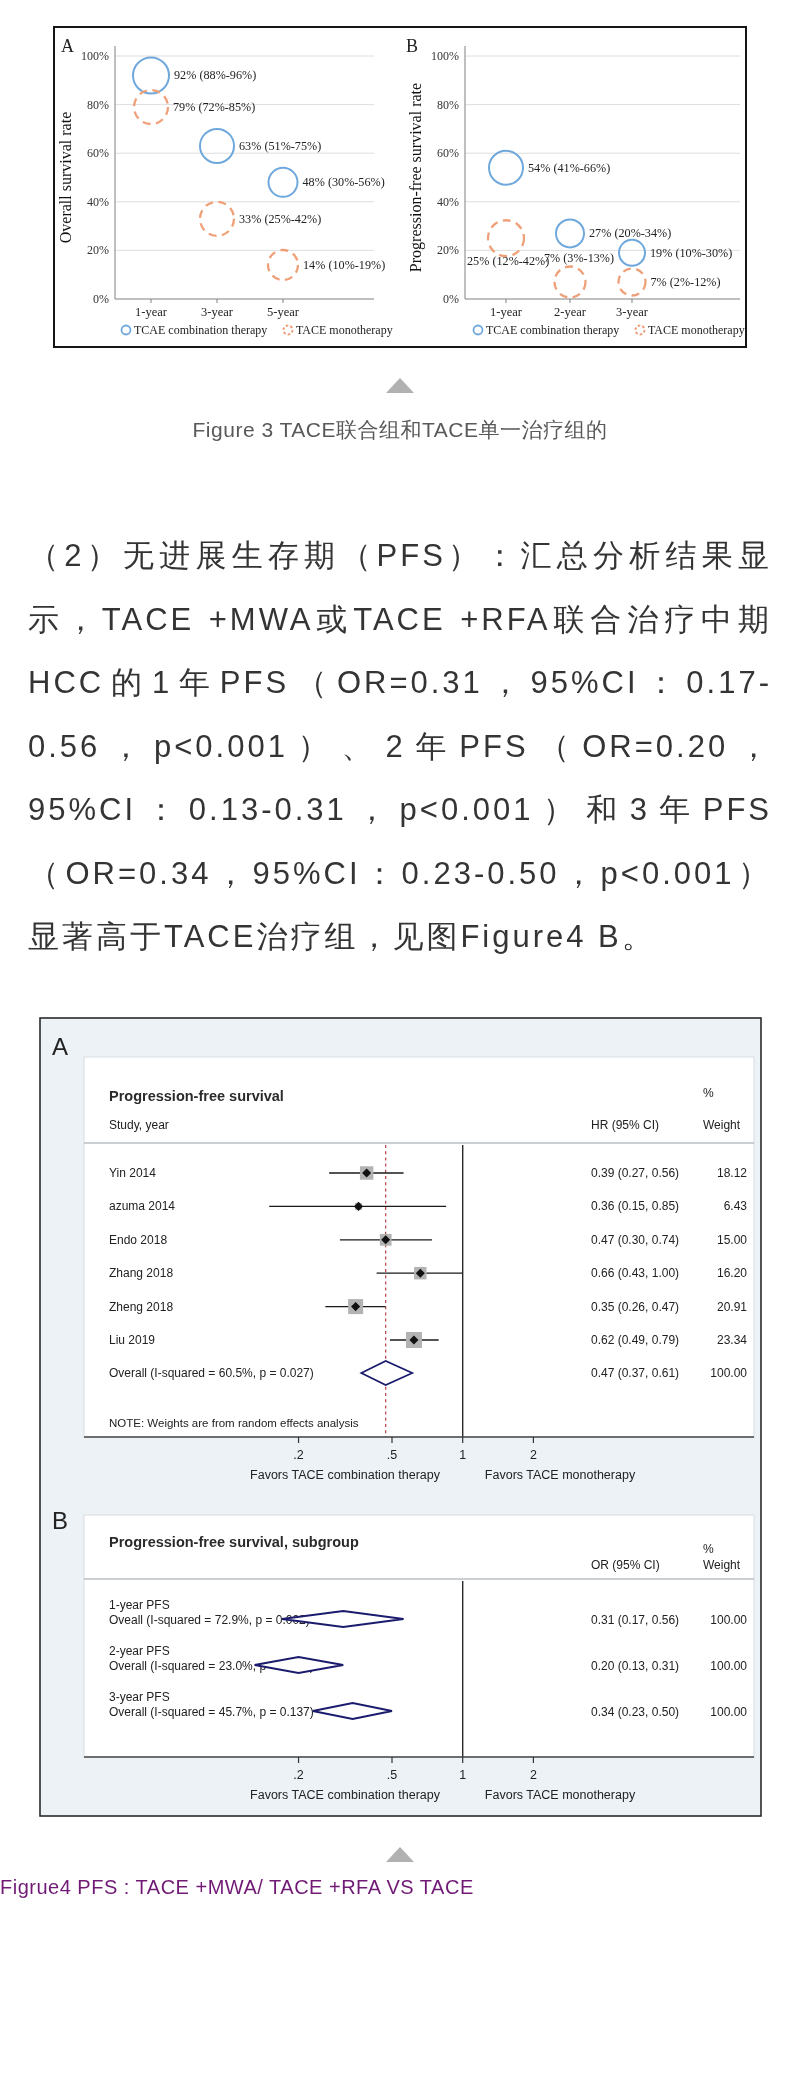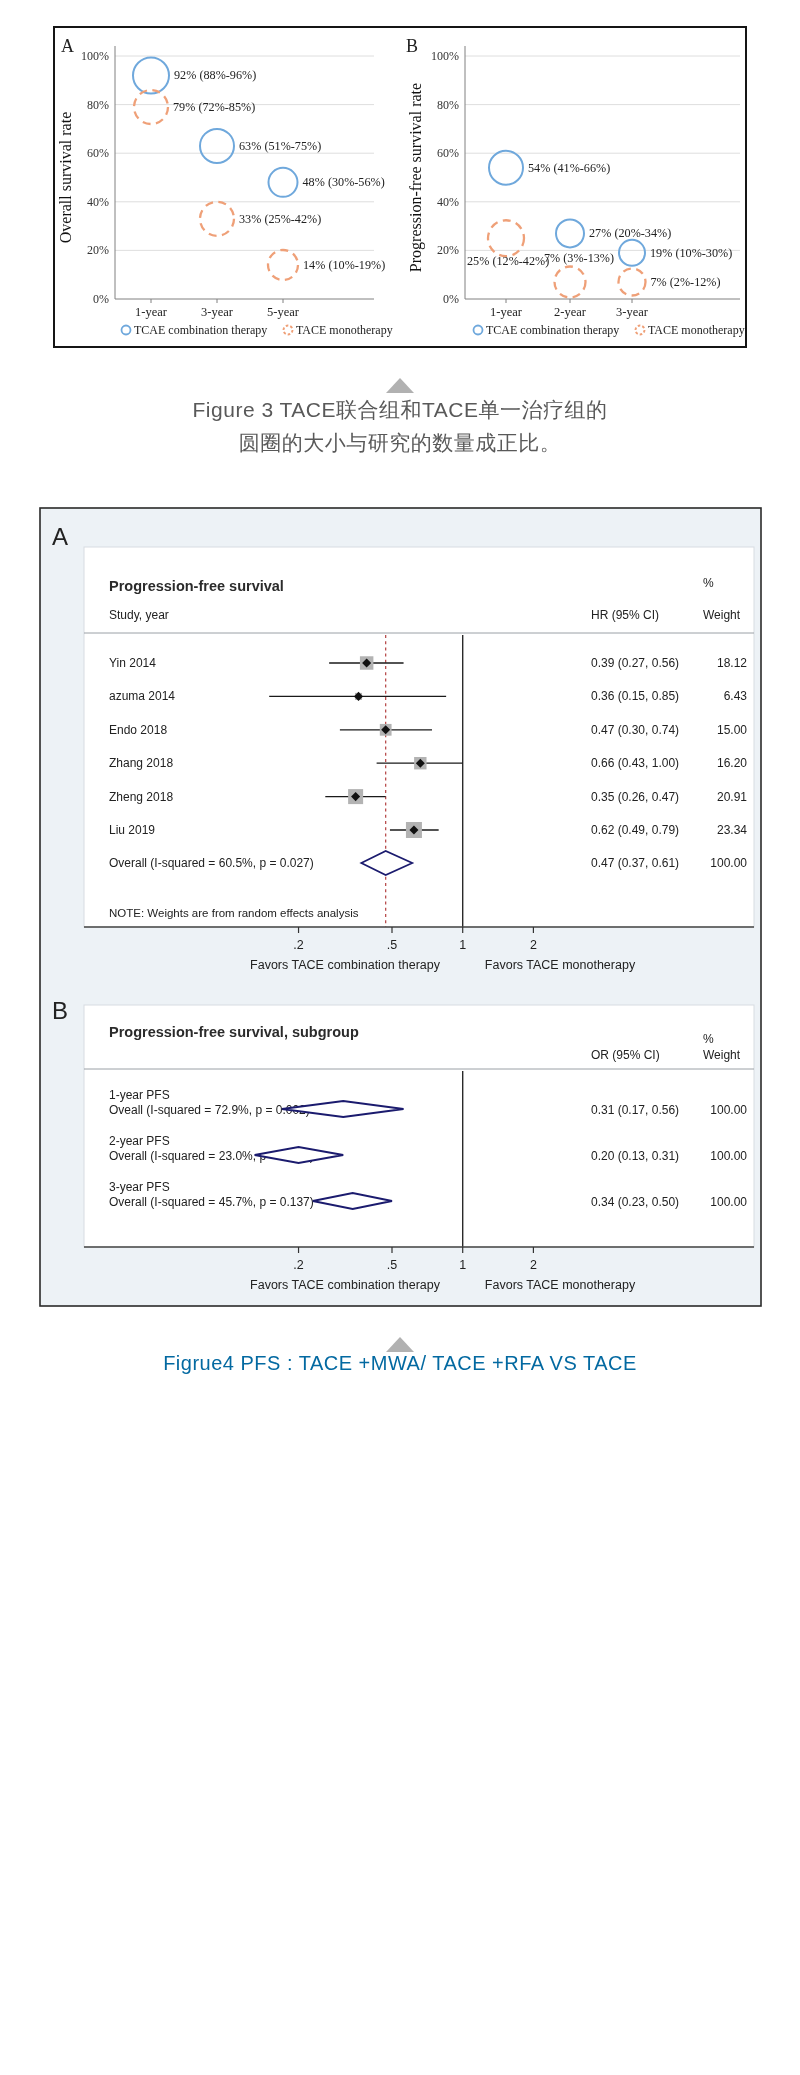--- a/index.html
+++ b/index.html
@@ -2,25 +2,25 @@
 <html><head>
 <meta charset="utf-8">
 <style>
   html,body{margin:0;padding:0;background:#fff;}
   body{width:800px;font-family:"Liberation Sans","DejaVu Sans",sans-serif;color:#333;}
   .page{width:800px;min-height:2075px;background:#fff;overflow:hidden;}
   .fig3{margin:26px auto 0;width:690px;border:2px solid #151515;background:#fff;padding:0;}
   .fig3 svg{display:block;}
   .collapse{margin:30px auto 0;width:40px;display:flex;justify-content:center;cursor:pointer;}
   .tri{width:0;height:0;border-left:14px solid transparent;border-right:14px solid transparent;border-bottom:15px solid #b1b1b1;}
-  .caption3{text-align:center;font-size:21px;line-height:1.58;color:#595959;letter-spacing:0.5px;}
+  .caption3{margin-top:20px;text-align:center;font-size:21px;line-height:1.58;color:#595959;letter-spacing:0.5px;}
   .para{margin:78px 28px 0;font-size:31px;line-height:2.05;color:#343434;letter-spacing:3px;text-align:justify;}
   .fig4{margin:48px auto 0;width:723px;padding:0;}
   .fig4 svg{display:block;}
-  .caption4{text-align:center;font-size:20px;color:#0369a1;letter-spacing:0.5px;}
+  .caption4{margin-top:14px;text-align:left;font-size:20px;color:#701a75;letter-spacing:0.5px;}
 </style>
 </head>
 <body>
 
 <div class="page">
 
   <figure class="fig3">
     <svg id="fig3-svg" width="690" height="318" viewBox="0 0 690 318">
         <text x="6" y="24" font-size="18" font-family="&quot;Liberation Serif&quot;,&quot;DejaVu Serif&quot;,serif" fill="#222">A</text>
         <text x="16" y="149.5" font-size="16" font-family="&quot;Liberation Serif&quot;,&quot;DejaVu Serif&quot;,serif" fill="#111" text-anchor="middle" transform="rotate(-90 16 149.5)">Overall survival rate</text>
@@ -98,23 +98,23 @@
         <text x="593" y="306" font-size="12" font-family="&quot;Liberation Serif&quot;,&quot;DejaVu Serif&quot;,serif" fill="#222">TACE monotherapy</text>
       </svg>
   </figure>
 
   <div class="collapse">
     <span class="tri"></span>
   </div>
 
   <div class="caption3">
     <div>Figure 3 TACE联合组和TACE单一治疗组的</div>
-    <div>圆圈的大小与研究的数量成正比。</div>
   </div>
 
+  <p class="para">（2）无进展生存期（PFS）：汇总分析结果显示，TACE +MWA或TACE +RFA联合治疗中期HCC的1年PFS（OR=0.31，95%CI：0.17-0.56，p&lt;0.001）、2年PFS（OR=0.20，95%CI：0.13-0.31，p&lt;0.001）和3年PFS（OR=0.34，95%CI：0.23-0.50，p&lt;0.001）显著高于TACE治疗组，见图Figure4 B。</p>
 
   <figure class="fig4">
     <svg id="fig4-svg" width="723" height="800" viewBox="0 0 723 800">
         <rect x="1" y="1" width="721" height="798" fill="#edf2f6" stroke="#2a2a2a" stroke-width="1.6"></rect>
         <text x="13" y="38" font-size="24" font-family="&quot;Liberation Sans&quot;,&quot;DejaVu Sans&quot;,sans-serif" fill="#222">A</text>
         <rect x="45" y="40" width="670" height="380" fill="#fff" stroke="#d7dce1" stroke-width="1"></rect>
         <text x="70" y="84" font-size="14.5" font-weight="bold" font-family="&quot;Liberation Sans&quot;,&quot;DejaVu Sans&quot;,sans-serif" fill="#2b2b2b">Progression-free survival</text>
         <text x="664" y="80" font-size="12" font-family="&quot;Liberation Sans&quot;,&quot;DejaVu Sans&quot;,sans-serif" fill="#222">%</text>
         <text x="70" y="112" font-size="12" font-family="&quot;Liberation Sans&quot;,&quot;DejaVu Sans&quot;,sans-serif" fill="#222">Study, year</text>
         <text x="552" y="112" font-size="12" font-family="&quot;Liberation Sans&quot;,&quot;DejaVu Sans&quot;,sans-serif" fill="#222">HR (95% CI)</text>

